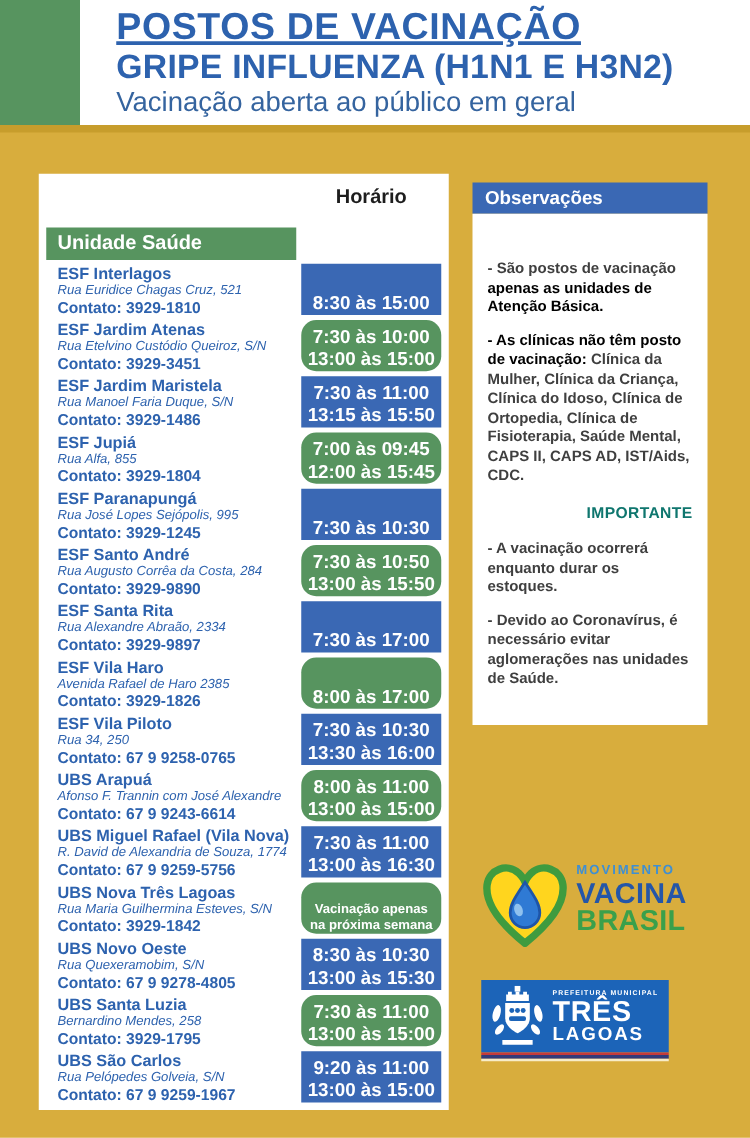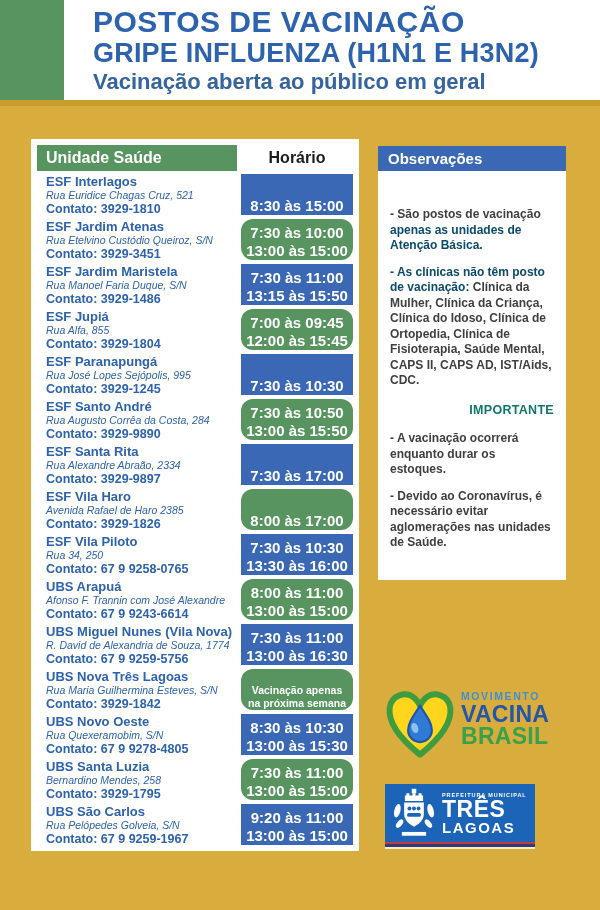--- a/index.html
+++ b/index.html
@@ -5,29 +5,29 @@
   * { margin:0; padding:0; box-sizing:border-box; }
   body { margin:0; font-family:"Liberation Sans", sans-serif; }
   .page { position:relative; width:600px; height:910px; background:#d8ad3d; overflow:hidden; }
 
   
   .header { position:absolute; top:0; left:0; width:600px; height:100px; background:#ffffff; }
   .header::after { content:""; position:absolute; left:0; right:0; top:100px; height:6px;
                    background:#c79d2c; }
   .header-green-block { position:absolute; top:0; left:0; width:64px; height:100px; background:#57945f; }
   .header-text { position:absolute; left:93px; top:6px; }
-  .title-1 { font-size:30px; font-weight:600; color:#2d62ae; letter-spacing:0.5px; line-height:32px; }
+  .title-1 { font-size:30px; font-weight:600; color:#2d62ae; letter-spacing:0.5px; line-height:32px;text-decoration:underline; }
   .title-2 { font-size:27px; font-weight:800; color:#2d62ae; letter-spacing:0.2px; line-height:30px; }
-  .title-3 { font-size:22px; font-weight:700; color:#35649f; line-height:28px; }
+  .title-3 { font-size:22px; font-weight:400; color:#35649f; line-height:28px; }
 
   
   .table { position:absolute; left:31px; top:139px; width:328px; background:#ffffff; padding:6px; }
   .thead { display:grid; grid-template-columns:200px 112px; column-gap:4px; margin-bottom:3px; }
   .thead-unit { background:#57945f; color:#ffffff; font-size:16px; font-weight:700;
-                height:26px; display:flex; align-items:center; padding-left:9px; }
+                height:26px; display:flex; align-items:center; padding-left:9px;margin-top:37px; }
   .thead-time { background:#ffffff; color:#1d1d1d; font-size:16px; font-weight:700;
                 height:26px; display:flex; align-items:center; justify-content:center; }
   .row { display:grid; grid-template-columns:200px 112px; column-gap:4px; height:41px; margin-bottom:4px; }
   .row:last-child { margin-bottom:0; }
   .unit { position:relative; padding-left:9px; padding-top:1px; color:#2d62ae; overflow:hidden; }
   .row:not(:last-child) .unit::after { content:""; position:absolute; left:-4px; right:-2px; bottom:-3px;
                                        height:1px; background:#dcdcdc; }
   .unit-name { font-size:13px; font-weight:700; line-height:14px; white-space:nowrap; }
   .unit-address { font-size:10.5px; font-style:italic; font-weight:500; line-height:13px; white-space:nowrap; }
   .unit-contact { font-size:12.5px; font-weight:700; line-height:14px; white-space:nowrap; }
@@ -37,21 +37,21 @@
   .time.green { background:#57945f;border-radius:12px; }
   .time.small div { font-size:10.5px; line-height:13px; }
 
   
   .obs { position:absolute; left:378px; top:146px; width:188px;border-radius:11px; }
   .obs-header { height:25px; background:#3a68b4; color:#ffffff; font-size:15px; font-weight:700;
                 display:flex; align-items:center; padding-left:10px; }
   .obs-body { background:#ffffff; padding:36px 12px 18px 12px; min-height:319px;
               font-size:12px; font-weight:700; color:#3f3f3f; line-height:15.5px; }
   .obs-p { margin-bottom:11px; }
-  .obs-blue { color:#0c4a6e; }
+  .obs-blue { color:#000000; }
   .obs-dark { color:#3f3f3f; }
   .obs-important { text-align:right; color:#0f766e; margin:14px 0 13px 0; font-size:12.5px; letter-spacing:0.3px; }
 
   
   .vacina-logo { position:absolute; left:383px; top:686px; width:188px; height:84px;
                  display:flex; }
   .vacina-heart { width:74px; height:78px; flex:0 0 auto; }
   .vacina-text { margin-left:4px; padding-top:4px; }
   .vacina-line1 { font-size:10.5px; font-weight:700; color:#3f8fd2; letter-spacing:1.6px; line-height:13px; }
   .vacina-line2 { font-size:23px; font-weight:800; color:#2456a8; line-height:22px; letter-spacing:0.3px; }
@@ -200,21 +200,21 @@
         <div class="unit-contact">Contato: 67 9 9243-6614</div>
       </div>
       <div class="time green">
             <div>8:00 às 11:00</div>
             <div>13:00 às 15:00</div>
           </div>
     </div>
 
     <div class="row">
       <div class="unit">
-        <div class="unit-name">UBS Miguel Nunes (Vila Nova)</div>
+        <div class="unit-name">UBS Miguel Rafael (Vila Nova)</div>
         <div class="unit-address">R. David de Alexandria de Souza, 1774</div>
         <div class="unit-contact">Contato: 67 9 9259-5756</div>
       </div>
       <div class="time blue">
             <div>7:30 às 11:00</div>
             <div>13:00 às 16:30</div>
           </div>
     </div>
 
     <div class="row">

